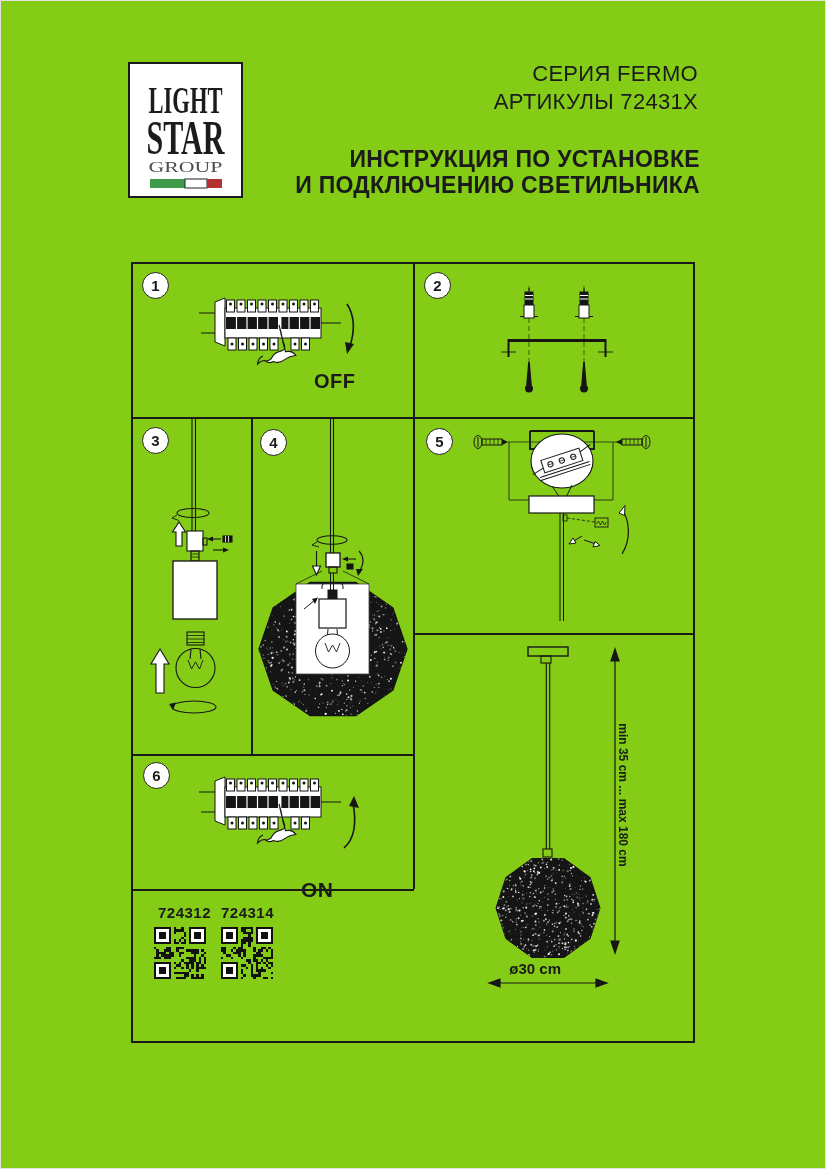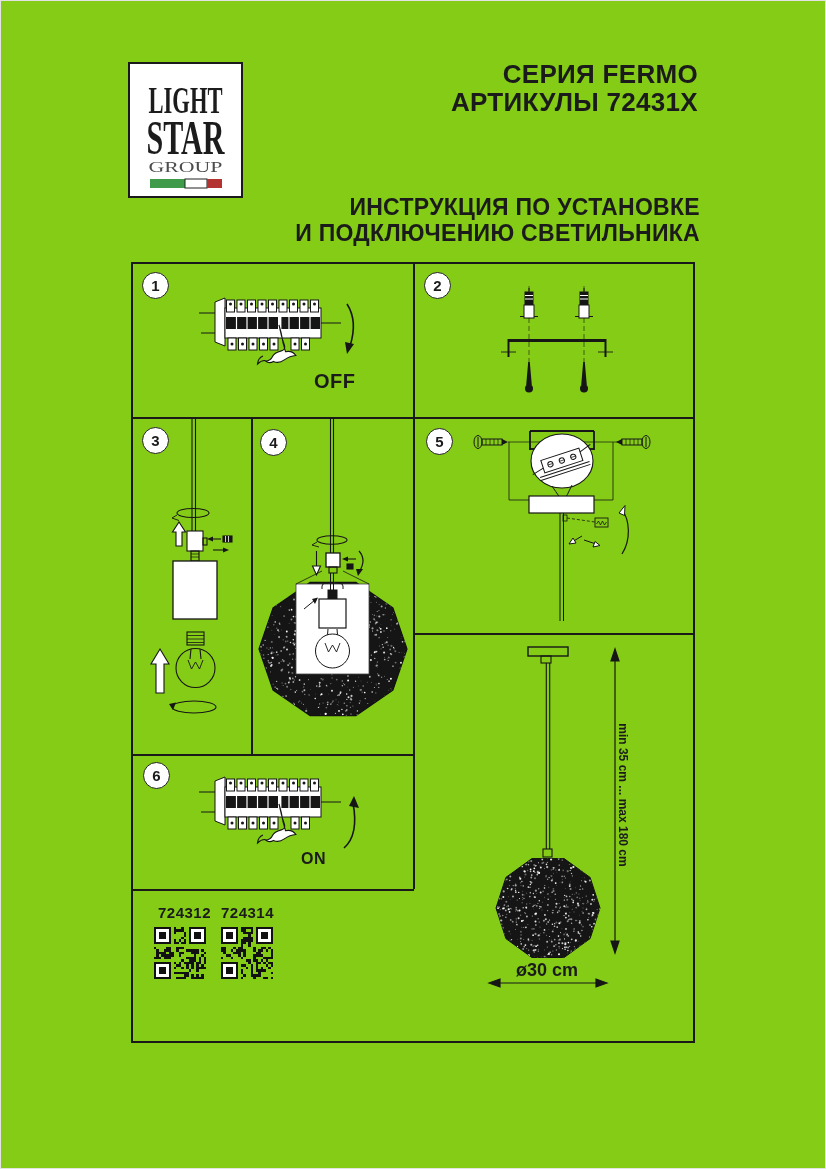--- a/index.html
+++ b/index.html
@@ -6,24 +6,24 @@
   .page{position:relative;width:826px;height:1169px;background:#84cc16;overflow:hidden;
         font-family:"Liberation Sans","DejaVu Sans",sans-serif;color:#1b1b1b;
         box-shadow:inset 0 0 0 1px #e3e3e3;}
   .abs{position:absolute;}
   .ink{color:#1b1b1b;}
   .b{font-weight:bold;}
   .gridline{position:absolute;background:#1a1a1a;}
   .badge{position:absolute;width:27px;height:27px;border:1.5px solid #222;border-radius:50%;
          display:flex;align-items:center;justify-content:center;
          font-size:15px;font-weight:bold;background:#fff;box-sizing:border-box;}
-  .hdr-top{position:absolute;top:60px;right:128px;text-align:right;font-weight:bold;
-           font-size:26px;line-height:28px;letter-spacing:.3px;}
+  .hdr-top{position:absolute;top:60px;right:128px;text-align:right;font-weight:normal;
+           font-size:22px;line-height:28px;letter-spacing:.3px;}
   .hdr-title{position:absolute;top:146px;right:126px;text-align:right;font-weight:bold;
-             font-size:23px;line-height:26px;letter-spacing:.3px;margin-top:48px;}
+             font-size:23px;line-height:26px;letter-spacing:.3px;}
   .sku{position:absolute;font-size:15px;font-weight:bold;letter-spacing:.5px;}
   .notes{position:absolute;left:145px;top:995px;width:575px;font-size:13.2px;line-height:18.5px;}
   .dimlabel{position:absolute;font-weight:bold;}
   svg{display:block;}
   svg text{font-family:"Liberation Serif","DejaVu Serif",serif;}
 </style>
 </head>
 <body>
 
 <div class="page">
@@ -1741,24 +1741,24 @@
       <span>4</span>
     </div>
   <div class="badge" style="left:426px;top:428px">
       <span>5</span>
     </div>
   <div class="badge" style="left:143px;top:762px">
       <span>6</span>
     </div>
 
   <div class="abs b ink" style="left:314px;top:370px;font-size:20px;letter-spacing:.5px">OFF</div>
-  <div class="abs b ink" style="left:301px;top:850px;font-size:16px;letter-spacing:.5px">ON</div>
+  <div class="abs b ink" style="left:301px;top:878px;font-size:21px;letter-spacing:.5px">ON</div>
 
   <div class="dimlabel" style="left:537px;top:788px;width:172px;text-align:center;font-size:12px;transform:rotate(90deg)">min 35 cm ... max 180 cm</div>
-  <div class="dimlabel" style="left:505px;top:960px;width:84px;text-align:center;font-size:18px">ø30 cm</div>
+  <div class="dimlabel" style="left:477px;top:960px;width:84px;text-align:right;font-size:15px">ø30 cm</div>
 
   <div class="sku" style="left:158px;top:904px">724312</div>
   <div class="sku" style="left:221px;top:904px">724314</div>
   <svg class="abs qr" style="left:154px;top:927px" width="52" height="52" viewBox="0 0 50 50" shape-rendering="crispEdges">
       <rect x="19.05" y="0.00" width="2.38" height="2.38" fill="#111"></rect>
       <rect x="26.19" y="0.00" width="2.38" height="2.38" fill="#111"></rect>
       <rect x="19.05" y="2.38" width="2.38" height="2.38" fill="#111"></rect>
       <rect x="21.43" y="2.38" width="2.38" height="2.38" fill="#111"></rect>
       <rect x="23.81" y="2.38" width="2.38" height="2.38" fill="#111"></rect>
       <rect x="26.19" y="2.38" width="2.38" height="2.38" fill="#111"></rect>

